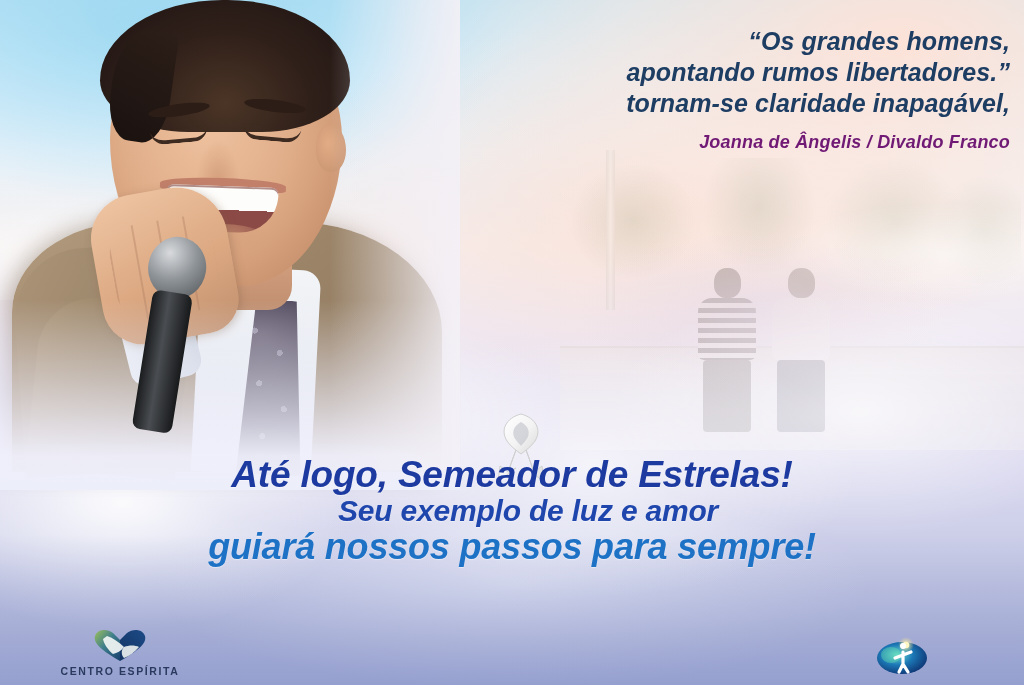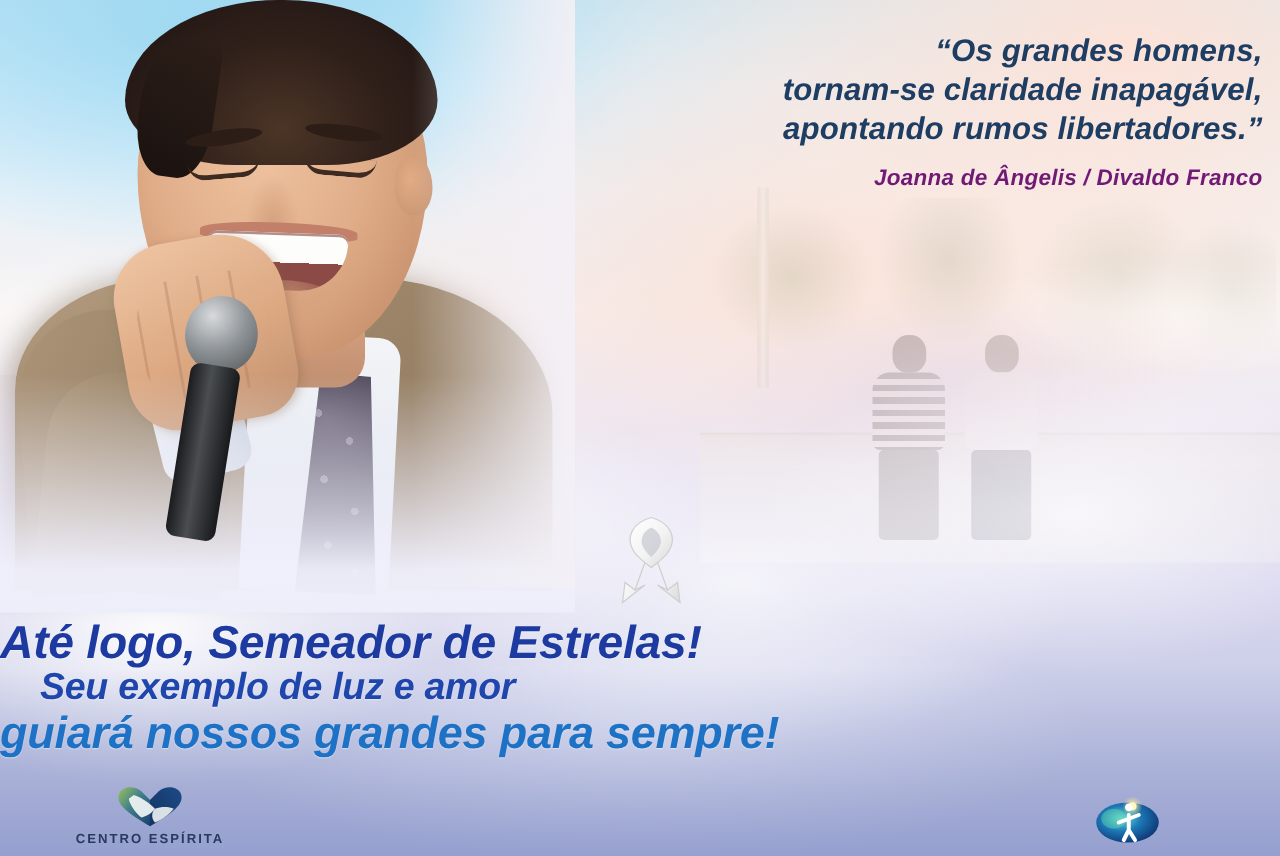--- a/index.html
+++ b/index.html
@@ -302,22 +302,22 @@
   .ribbon-wrap {
     position: absolute;
     left: 486px; top: 410px;
     width: 70px; height: 78px;
     z-index: 6;
   }
 
   
   .headline {
     position: absolute;
-    left: 0; right: 0; top: 496px;
-    text-align: left;
+    left: 0; right: 0; top: 457px;
+    text-align: center;
     z-index: 6;
   }
   .hl {
     font-style: italic;
     font-weight: 700;
     line-height: 36px;
     letter-spacing: -.2px;
     white-space: nowrap;
     text-shadow: 0 1px 1px rgba(255,255,255,.45);
   }
@@ -400,22 +400,22 @@
         <div class="body"></div>
     </div>
     <div class="p-fade"></div>
     <div class="p-fade-r"></div>
   </div>
 
   <div class="vignette-bottom"></div>
 
   <div class="quote">
     <div class="quote-line">“Os grandes homens,</div>
+    <div class="quote-line">apontando rumos libertadores.”</div>
     <div class="quote-line">tornam-se claridade inapagável,</div>
-    <div class="quote-line">apontando rumos libertadores.”</div>
     <div class="quote-attrib">Joanna de Ângelis / Divaldo Franco</div>
   </div>
 
   <div class="ribbon-wrap">
     <svg width="70" height="78" viewBox="0 0 70 78" aria-hidden="true">
       <defs>
         <linearGradient id="rg" x1="0" y1="0" x2="1" y2="1">
           <stop offset="0%" stop-color="#ffffff"></stop>
           <stop offset="55%" stop-color="#f3f3f3"></stop>
           <stop offset="100%" stop-color="#d9d9d9"></stop>
@@ -426,21 +426,21 @@
         <path d="M35 26 L48 62 L56 56 L58 72 L40 58 L48 62 Z"></path>
         <path d="M35 4 C20 8 14 20 21 31 C25 37 30 40 35 44 C40 40 45 37 49 31 C56 20 50 8 35 4 Z"></path>
       </g>
       <path d="M35 12 C27 16 25 24 30 30 C32 33 34 34 35 36 C36 34 38 33 40 30 C45 24 43 16 35 12 Z" fill="#b9bcc4" opacity=".55"></path>
     </svg>
   </div>
 
   <div class="headline">
     <div class="hl hl-1">Até logo, Semeador de Estrelas!</div>
     <div class="hl hl-2">Seu exemplo de luz e amor</div>
-    <div class="hl hl-3">guiará nossos grandes para sempre!</div>
+    <div class="hl hl-3">guiará nossos passos para sempre!</div>
   </div>
 
   <div class="logo-left">
     <div class="logo-mark">
       <svg width="58" height="36" viewBox="0 0 58 36" aria-hidden="true">
         <defs>
           <linearGradient id="hl1" x1="0" y1="0" x2="1" y2="1">
             <stop offset="0%" stop-color="#9bbf5a"></stop>
             <stop offset="45%" stop-color="#3f7f8c"></stop>
             <stop offset="100%" stop-color="#18406e"></stop>

